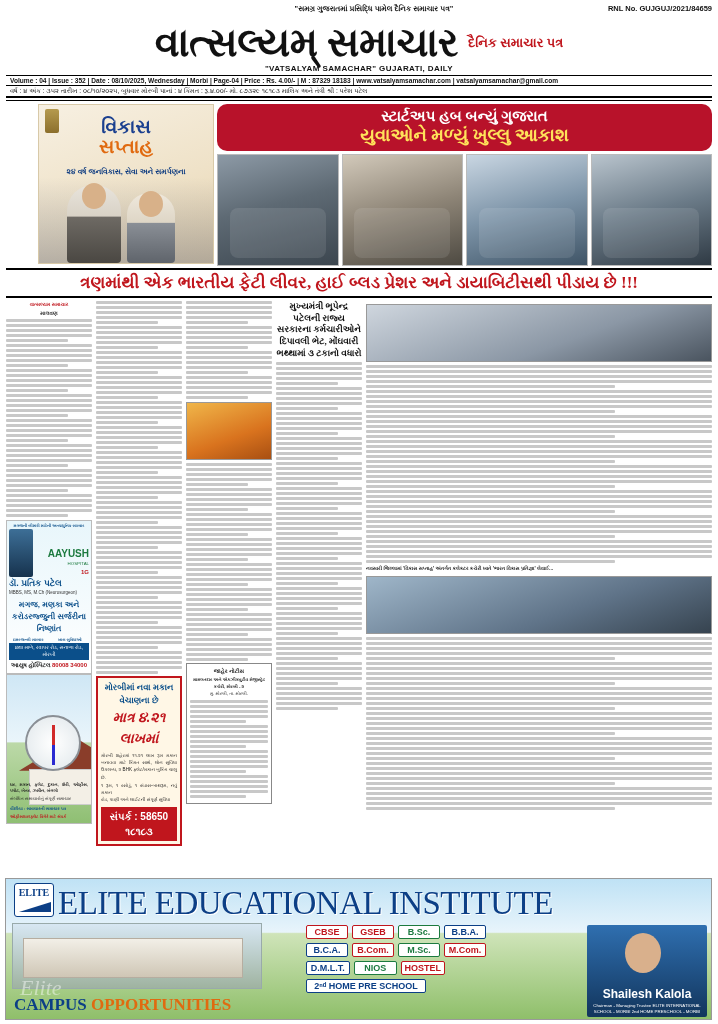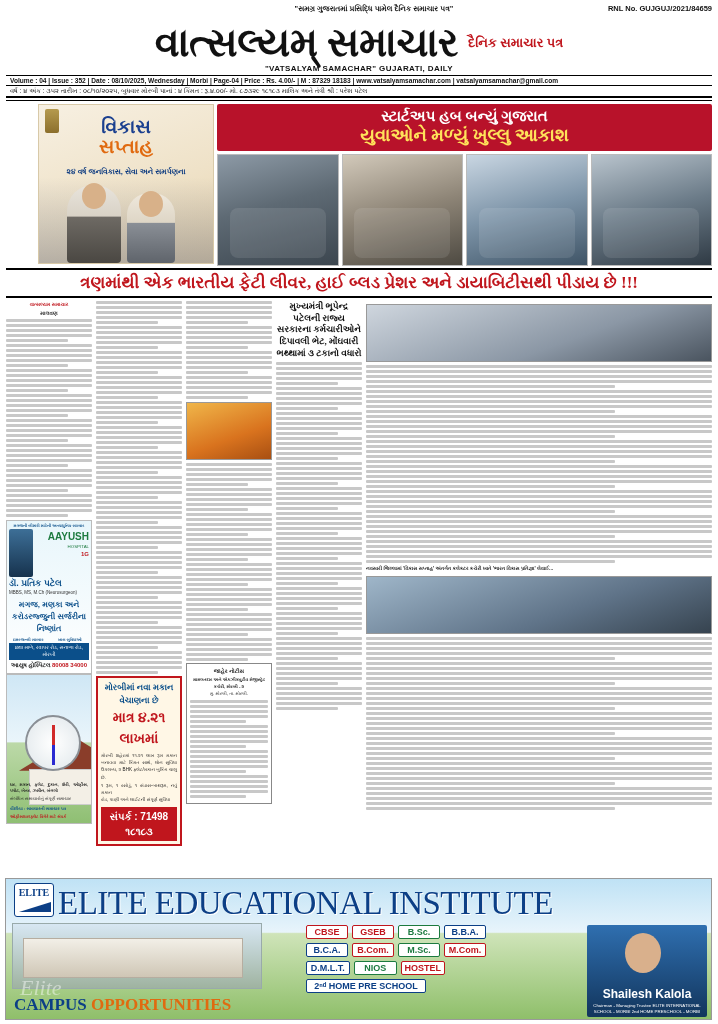--- a/index.html
+++ b/index.html
@@ -66,21 +66,21 @@
     background:linear-gradient(#e8e4dc 0%,#d9d2c6 40%,#6e6a64 41%,#4a4742 100%);
     border-radius:26px 26px 4px 4px; }
   .pm-fig2 { position:absolute; bottom:0; left:88px; width:48px; height:70px;
     background:linear-gradient(#efe8dc 0%,#ded6c6 42%,#8a8f96 43%,#5f646b 100%);
     border-radius:22px 22px 4px 4px; }
   .pm-head { position:absolute; width:24px; height:26px; border-radius:50%;
     background:#d8b189; }
   .hero-right { flex:1; position:relative; }
   .hero-banner {
     background:#b8122a; color:#fff; text-align:center;
-    padding:4px 2px 5px; border-radius:2px;
+    padding:4px 2px 5px; border-radius:10px;
   }
   .hero-banner .l1 { font-size:15px; font-weight:bold; font-family:"Liberation Serif", serif; }
   .hero-banner .l2 { font-size:18px; font-weight:bold; color:#ffe35a; font-family:"Liberation Serif", serif; }
   .hero-photos { display:flex; gap:3px; margin-top:3px; height:112px; }
   .ph { flex:1; position:relative; overflow:hidden; border:1px solid #bbb; }
   .ph1 { background:linear-gradient(165deg,#8d9aa6,#5e6a74 45%,#3c464f); }
   .ph2 { background:linear-gradient(165deg,#d2c9ba,#8e8577 50%,#4e4a42); }
   .ph3 { background:linear-gradient(165deg,#c9d6e2,#7d94a8 50%,#3f5466); }
   .ph4 { background:linear-gradient(165deg,#b9c4cd,#6b7b88 50%,#2f3a44); }
   .ph:after {
@@ -121,42 +121,42 @@
     font-family:"Liberation Serif", serif;
   }
   .cm-headline {
     font-weight:bold; font-size:9px; text-align:center; line-height:1.3;
     color:#111; font-family:"Liberation Serif", serif; margin-bottom:3px;
   }
 
   
   .ad { border:1px solid #bbb; margin-top:3px; }
   .ad-doctor { background:linear-gradient(180deg,#e8f6fb,#ffffff); padding:2px; }
-  .ad-doc-top { display:flex; gap:15px; align-items:flex-start; }
+  .ad-doc-top { display:flex; gap:15px; align-items:flex-end; }
   .ad-doc-photo { width:40px; height:48px; background:linear-gradient(#2b5d86,#143category); background:linear-gradient(#3d6f97,#16324d); border-radius:2px; }
   .ad-doc-name { font-size:9px; font-weight:bold; color:#0b4f8a; }
   .ad-doc-deg { font-size:4.5px; color:#333; }
   .ad-doc-title { text-align:center; font-size:8px; font-weight:bold; color:#0b4f8a; margin-top:2px; }
   .aayush { text-align:right; }
   .aayush .nm { font-size:10px; font-weight:bold; color:#1c7a3f; }
   .ad-strip { background:#0b4f8a; color:#fff; font-size:5px; text-align:center; padding:1px; }
 
   .ad-house { border:1px solid #bbb; height:150px; position:relative; overflow:hidden;
     background:linear-gradient(#cfe7f5 0%, #eaf5fb 45%, #bcd9a8 46%, #8fbf73 100%); }
   .ad-house .roof { position:absolute; left:12px; bottom:52px; width:110px; height:34px;
     background:#8a3d2a; clip-path:polygon(0 100%,50% 0,100% 100%); }
   .ad-house .body { position:absolute; left:22px; bottom:18px; width:90px; height:36px; background:#f3efe6; border:1px solid #ccc;}
   .ad-house .compass { position:absolute; right:10px; top:40px; width:56px; height:56px; border-radius:50%;
     background:radial-gradient(circle,#fff,#dfe6ea); border:2px solid #8a8f95; }
   .ad-house .compass:after { content:""; position:absolute; left:50%; top:8px; width:3px; height:40px; margin-left:-1.5px;
     background:linear-gradient(#d12a2a 50%,#2a2ad1 50%); }
 
   .ad-morbi { border:2px solid #c0161d; background:#fff7e6; padding:3px; }
   .ad-morbi .t1 { color:#0b4f8a; font-weight:bold; font-size:8.5px; text-align:center; }
-  .ad-morbi .t2 { color:#c0161d; font-weight:bold; font-size:14px; text-align:center; font-family:"Liberation Serif", serif;}
+  .ad-morbi .t2 { color:#c0161d; font-weight:bold; font-size:14px; text-align:center; font-family:"Liberation Serif", serif;font-style:italic;}
   .ad-morbi .lines { font-size:4.6px; line-height:1.6; margin-top:3px; }
   .ad-morbi .contact { background:#c0161d; color:#fff; text-align:center; font-weight:bold; font-size:10px; margin-top:3px; padding:2px;}
 
   .notice { border:1px solid #888; padding:3px; font-size:4.6px; line-height:1.5; }
   .notice .nt { text-align:center; font-weight:bold; font-size:5.6px; margin-bottom:2px; }
 
   
   .elite { position:absolute; left:5px; right:6px; bottom:4px; height:142px;
     border:1px solid #999; overflow:hidden;
     background:linear-gradient(180deg,#bfe2f5 0%,#e8f4fb 38%,#cfe4b9 39%,#8fbf6a 100%); }
@@ -413,21 +413,21 @@
           <span></span>
           <span></span>
       </div>
 
       <div class="ad-morbi">
         <div class="t1">મોરબીમાં નવા મકાન વેચાણના છે</div>
         <div class="t2">માત્ર ૪.૨૧ લાખમાં</div>
         <div class="lines">મોરબી શહેરમાં ૧૧.૨૧ લાખ રૂમ મકાન બનાવવા માટે કિંમત સાથે, લોન સુવિધા ઉપલબ્ધ, ૨ BHK ફ્લેટ/મકાન બુકિંગ ચાલુ છે.</div>
         <div style="font-size:4.6px;margin-top:2px">૧ રૂમ, ૧ રસોડું, ૧ સંડાસ-બાથરૂમ, નવું મકાન</div>
         <div style="font-size:4.6px">રોડ, પાણી અને લાઈટની સંપૂર્ણ સુવિધા</div>
-        <div class="contact">સંપર્ક : 71498 ૧૮૧૮૩</div>
+        <div class="contact">સંપર્ક : 58650 ૧૮૧૮૩</div>
       </div>
     </div>
 
     <div class="col c3">
       <div class="fake-txt">
         <span></span>
           <span></span>
           <span></span>
           <span></span>
           <span></span>

